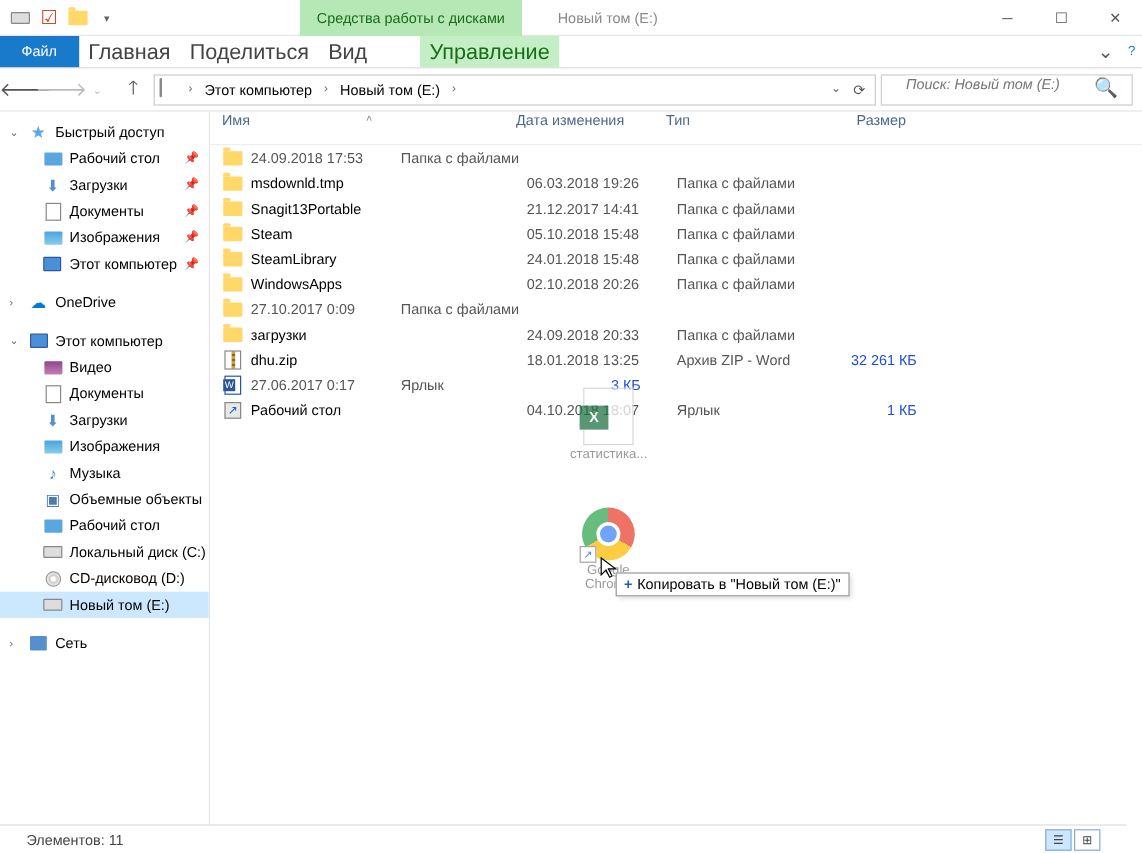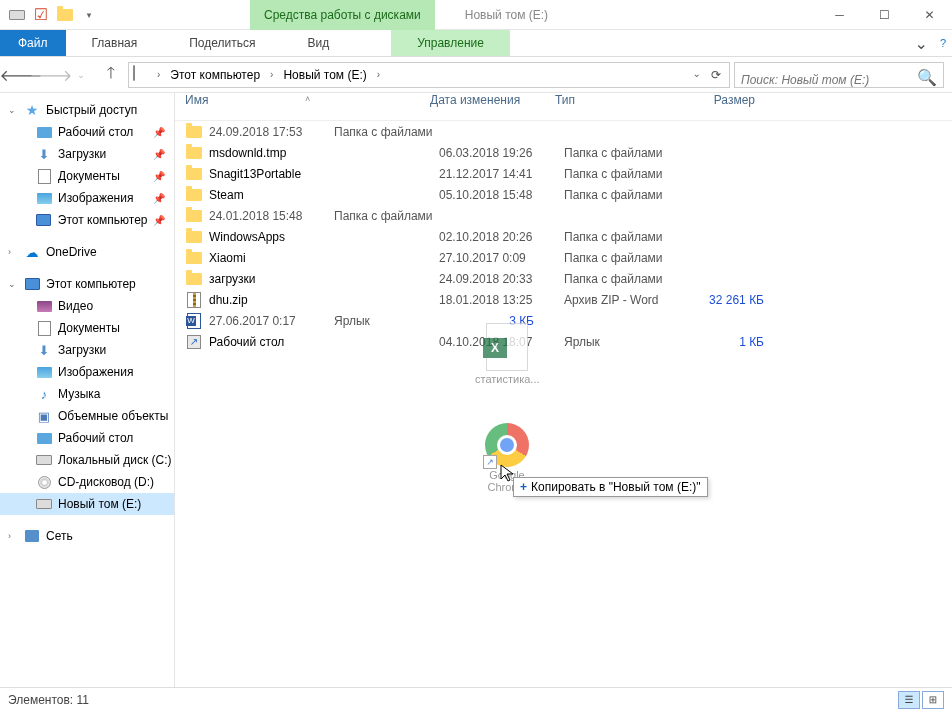--- a/index.html
+++ b/index.html
@@ -10,34 +10,34 @@
 .titlebar-left { display: flex; align-items: center; gap: 2px; padding-left: 6px; }
 .qat-icon { width: 22px; height: 22px; display: flex; align-items: center; justify-content: center; }
 .context-tab { background: #b6e8b6; color: #1a6b1a; font-size: 12px; padding: 8px 14px; height: 30px; display: flex; align-items: center; margin-left: 150px; }
 .title-text { color: #888; font-size: 12px; margin-left: 30px; }
 .win-controls { margin-left: auto; display: flex; }
 .win-btn { width: 45px; height: 30px; display: flex; align-items: center; justify-content: center; color: #555; font-size: 12px; }
 
 
 .ribbon-tabs { height: 27px; display: flex; align-items: stretch; background: #fff; border-bottom: 1px solid #ddd; text-align: right; }
 .file-tab { background: #1979ca; color: #fff; padding: 0 18px; display: flex; align-items: center; font-size: 12px; }
-.ribbon-tab { padding: 0 26px; display: flex; align-items: center; font-size: 12px; color: #444; }
+.ribbon-tab { padding: 0 8px; display: flex; align-items: center; font-size: 18px; color: #444; }
 .ribbon-tab.context { background: #c4efc4; color: #1a6b1a; margin-left: 36px; }
 .ribbon-expand { margin-left: auto; padding: 0 12px; display: flex; align-items: center; color: #555; }
 
 
 .navbar { height: 36px; display: flex; align-items: center; padding: 4px 8px; gap: 4px; border-bottom: 1px solid #e5e5e5; }
 .nav-btn { width: 26px; height: 26px; display: flex; align-items: center; justify-content: center; color: #555; }
 .nav-btn.disabled { color: #bbb; }
 .address-bar { flex: 1; height: 26px; border: 1px solid #ccc; display: flex; align-items: center; padding: 0 4px; font-size: 12px; gap: 4px; }
 .breadcrumb-icon { width: 18px; height: 18px; }
 .breadcrumb-seg { padding: 0 4px; }
 .breadcrumb-arrow { color: #666; font-size: 10px; padding: 0 2px; }
 .addr-right { margin-left: auto; display: flex; gap: 2px; }
-.search-box { width: 210px; height: 26px; border: 1px solid #ccc; display: flex; align-items: flex-end; padding: 0 6px; }
+.search-box { width: 210px; height: 26px; border: 1px solid #ccc; display: flex; align-items: flex-start; padding: 0 20px; }
 .search-box input { border: none; outline: none; flex: 1; font-size: 12px; color: #777; font-style: italic; }
 .search-icon-btn { color: #888; }
 
 
 .main { display: flex; height: calc(711px - 30px - 27px - 36px - 24px); }
 .sidebar { width: 175px; border-right: 1px solid #e5e5e5; overflow: hidden; padding-top: 6px; }
 .tree-item { display: flex; align-items: center; height: 22px; font-size: 12px; padding-left: 20px; gap: 6px; white-space: nowrap; }
 .tree-item.root { padding-left: 8px; }
 .tree-item.selected { background: #cce8ff; }
 .tree-expand { width: 10px; font-size: 9px; color: #666; }
@@ -71,21 +71,21 @@
 .chrome-ghost { left: 300px; top: 330px; width: 64px; text-align: center; }
 .chrome-icon-lg { width: 44px; height: 44px; border-radius: 50%; margin: 0 auto; background: conic-gradient(#ea4335 0 120deg, #fbbc05 120deg 240deg, #34a853 240deg 360deg); position: relative; }
 .chrome-center { position: absolute; left: 50%; top: 50%; transform: translate(-50%,-50%); width: 20px; height: 20px; border-radius: 50%; background: #4285f4; border: 3px solid #fff; }
 .shortcut-arrow { position: absolute; left: -2px; bottom: -2px; width: 14px; height: 14px; background: #fff; border: 1px solid #888; display: flex; align-items: center; justify-content: center; font-size: 9px; color: #1560c0; }
 
 .cursor-overlay { position: absolute; left: 324px; top: 370px; pointer-events: none; }
 .drop-tooltip { position: absolute; left: 338px; top: 384px; background: #fff; border: 1px solid #999; font-size: 12px; padding: 2px 6px; display: flex; align-items: center; gap: 4px; box-shadow: 2px 2px 4px rgba(0,0,0,0.15); }
 .drop-plus { color: #1560c0; font-weight: bold; }
 
 
-.statusbar { position: absolute; bottom: 0; left: 0; right: 0; height: 24px; border-top: 1px solid #ddd; display: flex; align-items: center; font-size: 12px; padding: 0 8px; color: #444; }
+.statusbar { position: absolute; bottom: 0; left: 0; right: 13px; height: 24px; border-top: 1px solid #ddd; display: flex; align-items: center; font-size: 12px; padding: 0 22px; color: #444; }
 .view-toggles { margin-left: auto; display: flex; gap: 2px; }
 .view-btn { width: 22px; height: 18px; border: 1px solid #88aadd; display: flex; align-items: center; justify-content: center; font-size: 10px; }
 .view-btn.active { background: #cce8ff; }
 
 
 .folder-sm { width: 16px; height: 12px; background: #ffd869; border-radius: 1px; position: relative; }
 .folder-sm::before { content: ''; position: absolute; top: -3px; left: 0; width: 6px; height: 3px; background: #ffd869; border-radius: 1px 1px 0 0; }
 .drive-sm { width: 16px; height: 10px; background: #ddd; border: 1px solid #888; border-radius: 1px; }
 .zip-sm { width: 14px; height: 16px; background: #fff; border: 1px solid #888; position: relative; }
 .zip-sm::after { content: ''; position: absolute; left: 5px; top: 0; width: 3px; height: 100%; background: repeating-linear-gradient(#c7a24a 0 2px, #8b6914 2px 4px); }
@@ -348,38 +348,38 @@
           </span>
           <span class="file-name">Steam</span>
           <span class="file-date">05.10.2018 15:48</span>
           <span class="file-type">Папка с файлами</span>
           <span class="file-size"></span>
         </div>
         <div class="file-row">
           <span class="file-icon">
             <span class="folder-sm"></span>
           </span>
+          <span class="file-name">SteamLibrary</span>
           <span class="file-date">24.01.2018 15:48</span>
           <span class="file-type">Папка с файлами</span>
           <span class="file-size"></span>
         </div>
         <div class="file-row">
           <span class="file-icon">
             <span class="folder-sm"></span>
           </span>
           <span class="file-name">WindowsApps</span>
           <span class="file-date">02.10.2018 20:26</span>
           <span class="file-type">Папка с файлами</span>
           <span class="file-size"></span>
         </div>
         <div class="file-row">
           <span class="file-icon">
             <span class="folder-sm"></span>
           </span>
-          <span class="file-name">Xiaomi</span>
           <span class="file-date">27.10.2017 0:09</span>
           <span class="file-type">Папка с файлами</span>
           <span class="file-size"></span>
         </div>
         <div class="file-row">
           <span class="file-icon">
             <span class="folder-sm"></span>
           </span>
           <span class="file-name">загрузки</span>
           <span class="file-date">24.09.2018 20:33</span>

